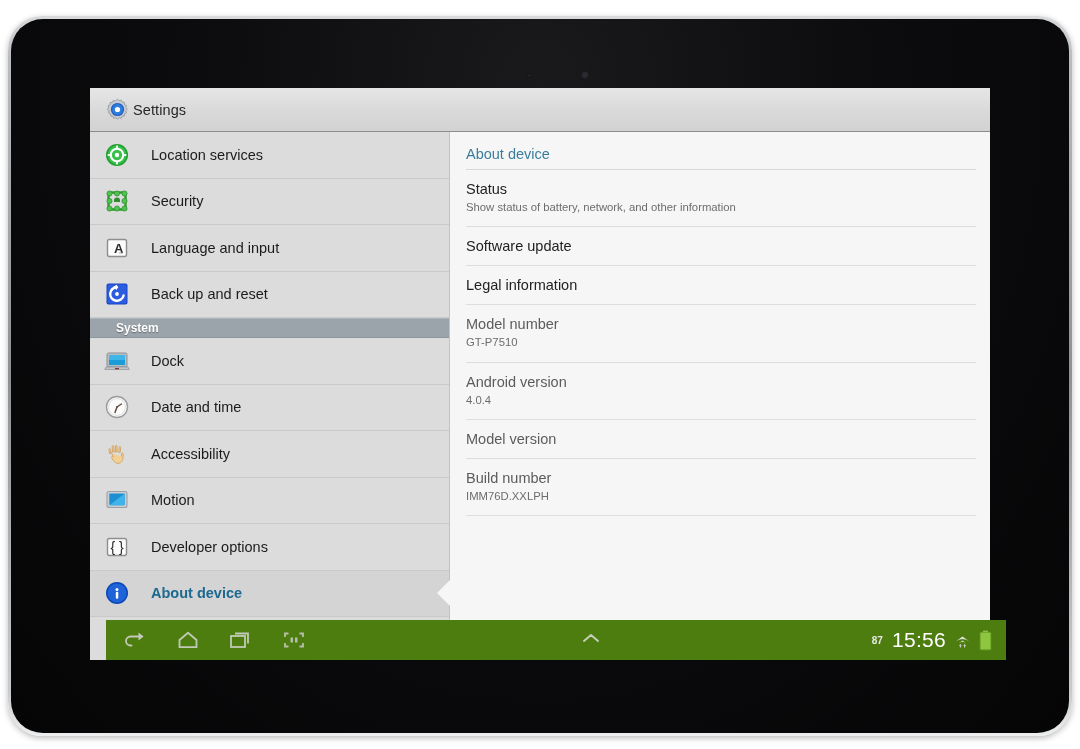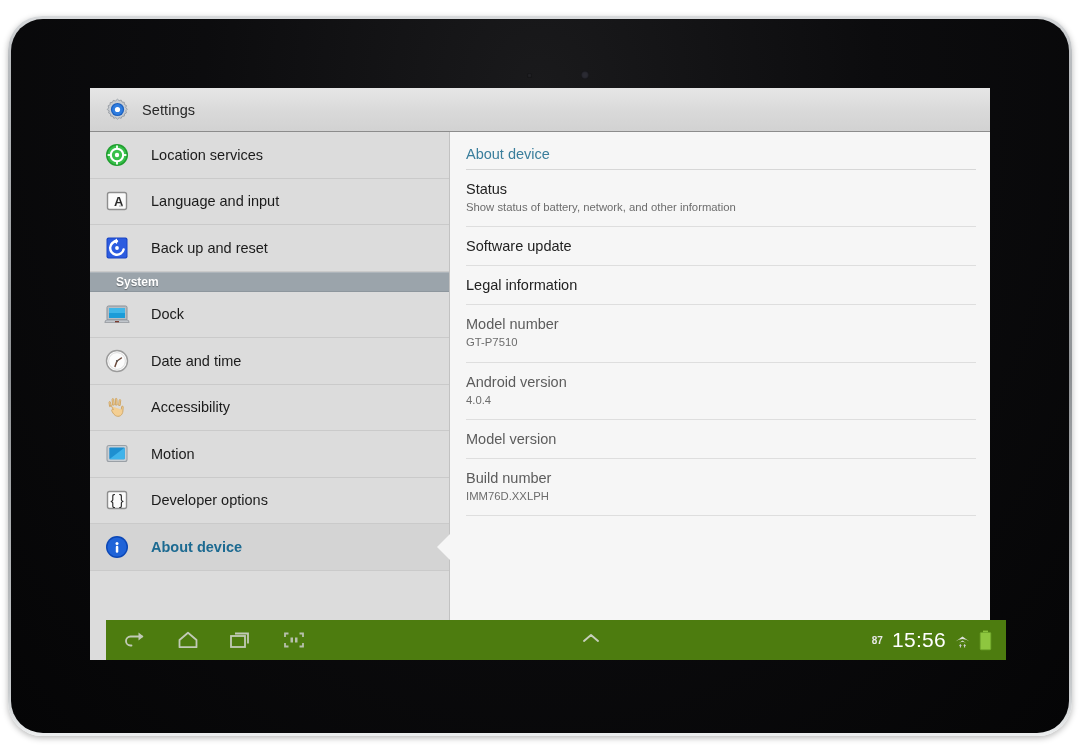--- a/index.html
+++ b/index.html
@@ -49,21 +49,21 @@
     position: relative;
     height: 44px;
     background: linear-gradient(180deg,#e6e6e6 0%,#d9d9d9 55%,#d2d2d2 100%);
     border-bottom: 1px solid #bdbdbd;
     display: flex; align-items: center;
     padding-left: 16px;
   }
   #action-bar::after {
     content:''; position:absolute; left:0; right:0; bottom:-1px; height:1px; background:#8c8c8c;
   }
-  .app-title { font-size: 14.5px; color: #272727; margin-left: 13px; letter-spacing: .1px; }
+  .app-title { font-size: 14.5px; color: #272727; margin-left: 4px; letter-spacing: .1px; }
 
   .gear-icon { width: 23px; height: 23px; position: relative; flex: 0 0 auto; }
 
   
   #body-split { display: flex; height: 528px; }
 
   
   #sidebar {
     width: 360px;
     background: #dcdcdc;
@@ -180,20 +180,39 @@
               <line x1="13" y1="3.6" x2="13" y2="6.2"></line>
                 <line x1="13" y1="19.8" x2="13" y2="22.4"></line>
               <line x1="3.6" y1="13" x2="6.2" y2="13"></line>
                 <line x1="19.8" y1="13" x2="22.4" y2="13"></line>
             </g>
           </svg>
         </span>
         <span class="lbl">Location services</span>
       </div>
 
+      <div class="nav-row">
+        <span class="ico">
+          <svg width="26" height="26" viewBox="0 0 26 26">
+            <rect x="4.5" y="4.5" width="17" height="17" rx="2" fill="none" stroke="#2f9c2f" stroke-width="2.4"></rect>
+            <g fill="#4fc14f" stroke="#2f8c2f" stroke-width="0.7">
+              <circle cx="5.5" cy="5.5" r="2.6"></circle>
+                <circle cx="13" cy="5.5" r="2.6"></circle>
+                <circle cx="20.5" cy="5.5" r="2.6"></circle>
+              <circle cx="5.5" cy="13" r="2.6"></circle>
+                <circle cx="20.5" cy="13" r="2.6"></circle>
+              <circle cx="5.5" cy="20.5" r="2.6"></circle>
+                <circle cx="13" cy="20.5" r="2.6"></circle>
+                <circle cx="20.5" cy="20.5" r="2.6"></circle>
+            </g>
+            <path d="M10 12.5a3 3 0 016 0v1.5h-6z" fill="#2f8c2f"></path>
+          </svg>
+        </span>
+        <span class="lbl">Security</span>
+      </div>
 
       <div class="nav-row">
         <span class="ico">
           <svg width="26" height="26" viewBox="0 0 26 26">
             <rect x="3.5" y="4.5" width="19" height="17" rx="2" fill="#fbfbfb" stroke="#8e8e8e" stroke-width="1.4"></rect>
             <text x="10" y="17.5" font-family="Liberation Sans, sans-serif" font-size="13" font-weight="bold" fill="#2a2a2a">A</text>
             <g fill="#9a9a9a">
                 <circle cx="16" cy="18" r="0.8"></circle>
                 <circle cx="18" cy="18" r="0.8"></circle>
               </g>

